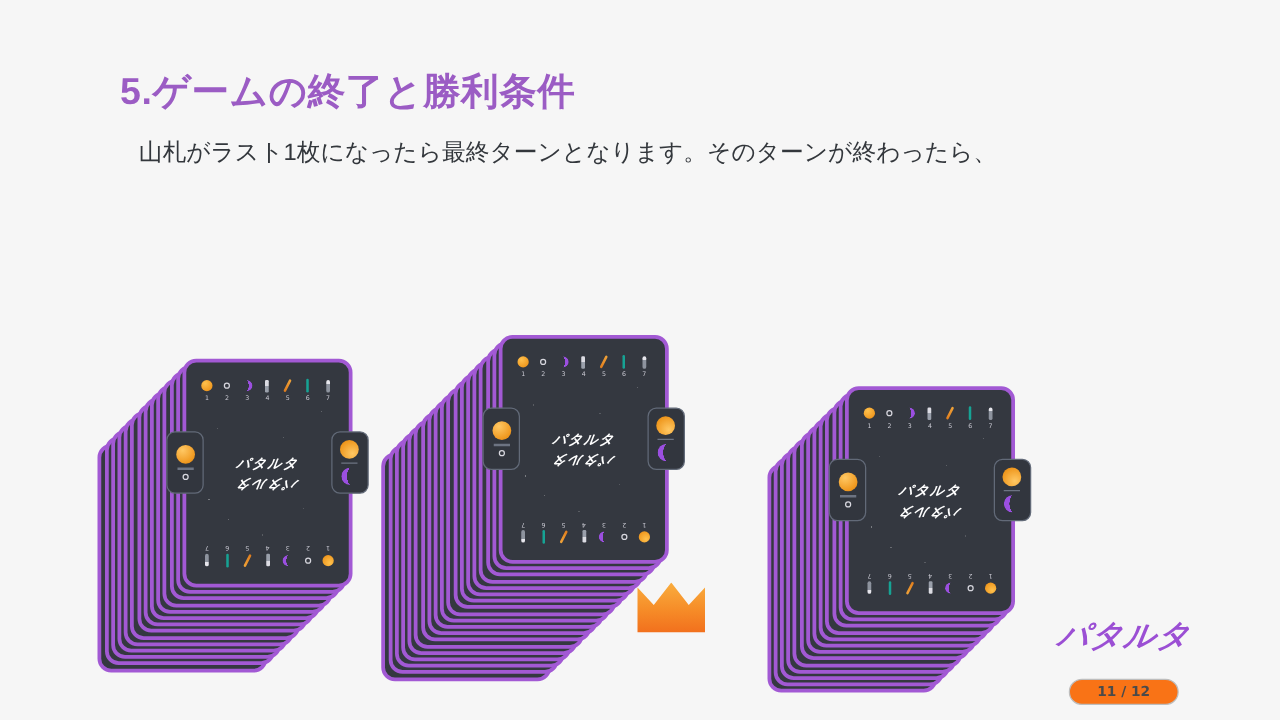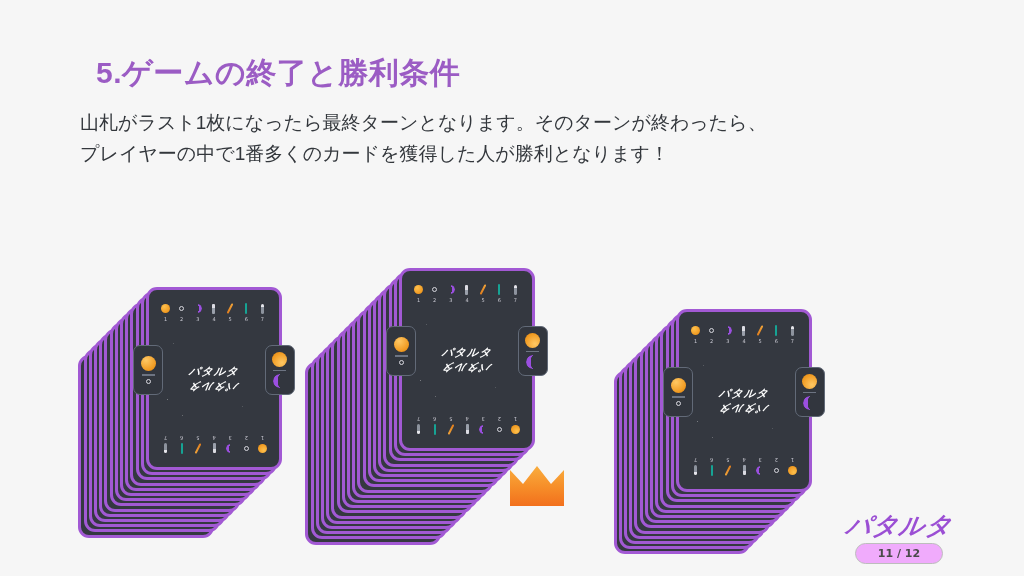--- a/index.html
+++ b/index.html
@@ -33,21 +33,21 @@
     font-size: 30px;
     font-weight: bold;
     color: #9b5cc4;
     letter-spacing: 0.5px;
     white-space: nowrap;
   }
 
   
   .body-copy {
     position: absolute;
-    left: 80px;
+    left: 111px;
     top: 107px;
     width: 820px;
   }
   .body-line {
     font-size: 19px;
     line-height: 31px;
     color: #33373c;
     white-space: nowrap;
   }
 
@@ -272,36 +272,36 @@
     line-height: 1;
     white-space: nowrap;
   }
   .page-pill {
     border: 1px solid #bdbdbd;
     border-radius: 999px;
     padding: 3px 22px;
     font-size: 11px;
     font-weight: bold;
     color: #4a4a4a;
-    background: #f0abfc;
+    background: #f97316;
     line-height: 1.2;
     white-space: nowrap;
     font-family: "DejaVu Sans", sans-serif;
+    margin-top: 16px;
   }
 </style>
 </head>
 <body>
 
 <div class="slide">
 
   <h1 class="slide-title">5.ゲームの終了と勝利条件</h1>
 
   <div class="body-copy">
     <div class="body-line">山札がラスト1枚になったら最終ターンとなります。そのターンが終わったら、</div>
-    <div class="body-line">プレイヤーの中で1番多くのカードを獲得した人が勝利となります！</div>
   </div>
 
   <div class="stacks">
 
     <div class="stack left">
       <div class="stack-inner" id="stack-left">
           <div class="pile-card" style="left: -67.6px; top: 67.6px; z-index: 1;"></div>
           <div class="pile-card" style="left: -62.4px; top: 62.4px; z-index: 2;"></div>
           <div class="pile-card" style="left: -57.2px; top: 57.2px; z-index: 3;"></div>
           <div class="pile-card" style="left: -52px; top: 52px; z-index: 4;"></div>

